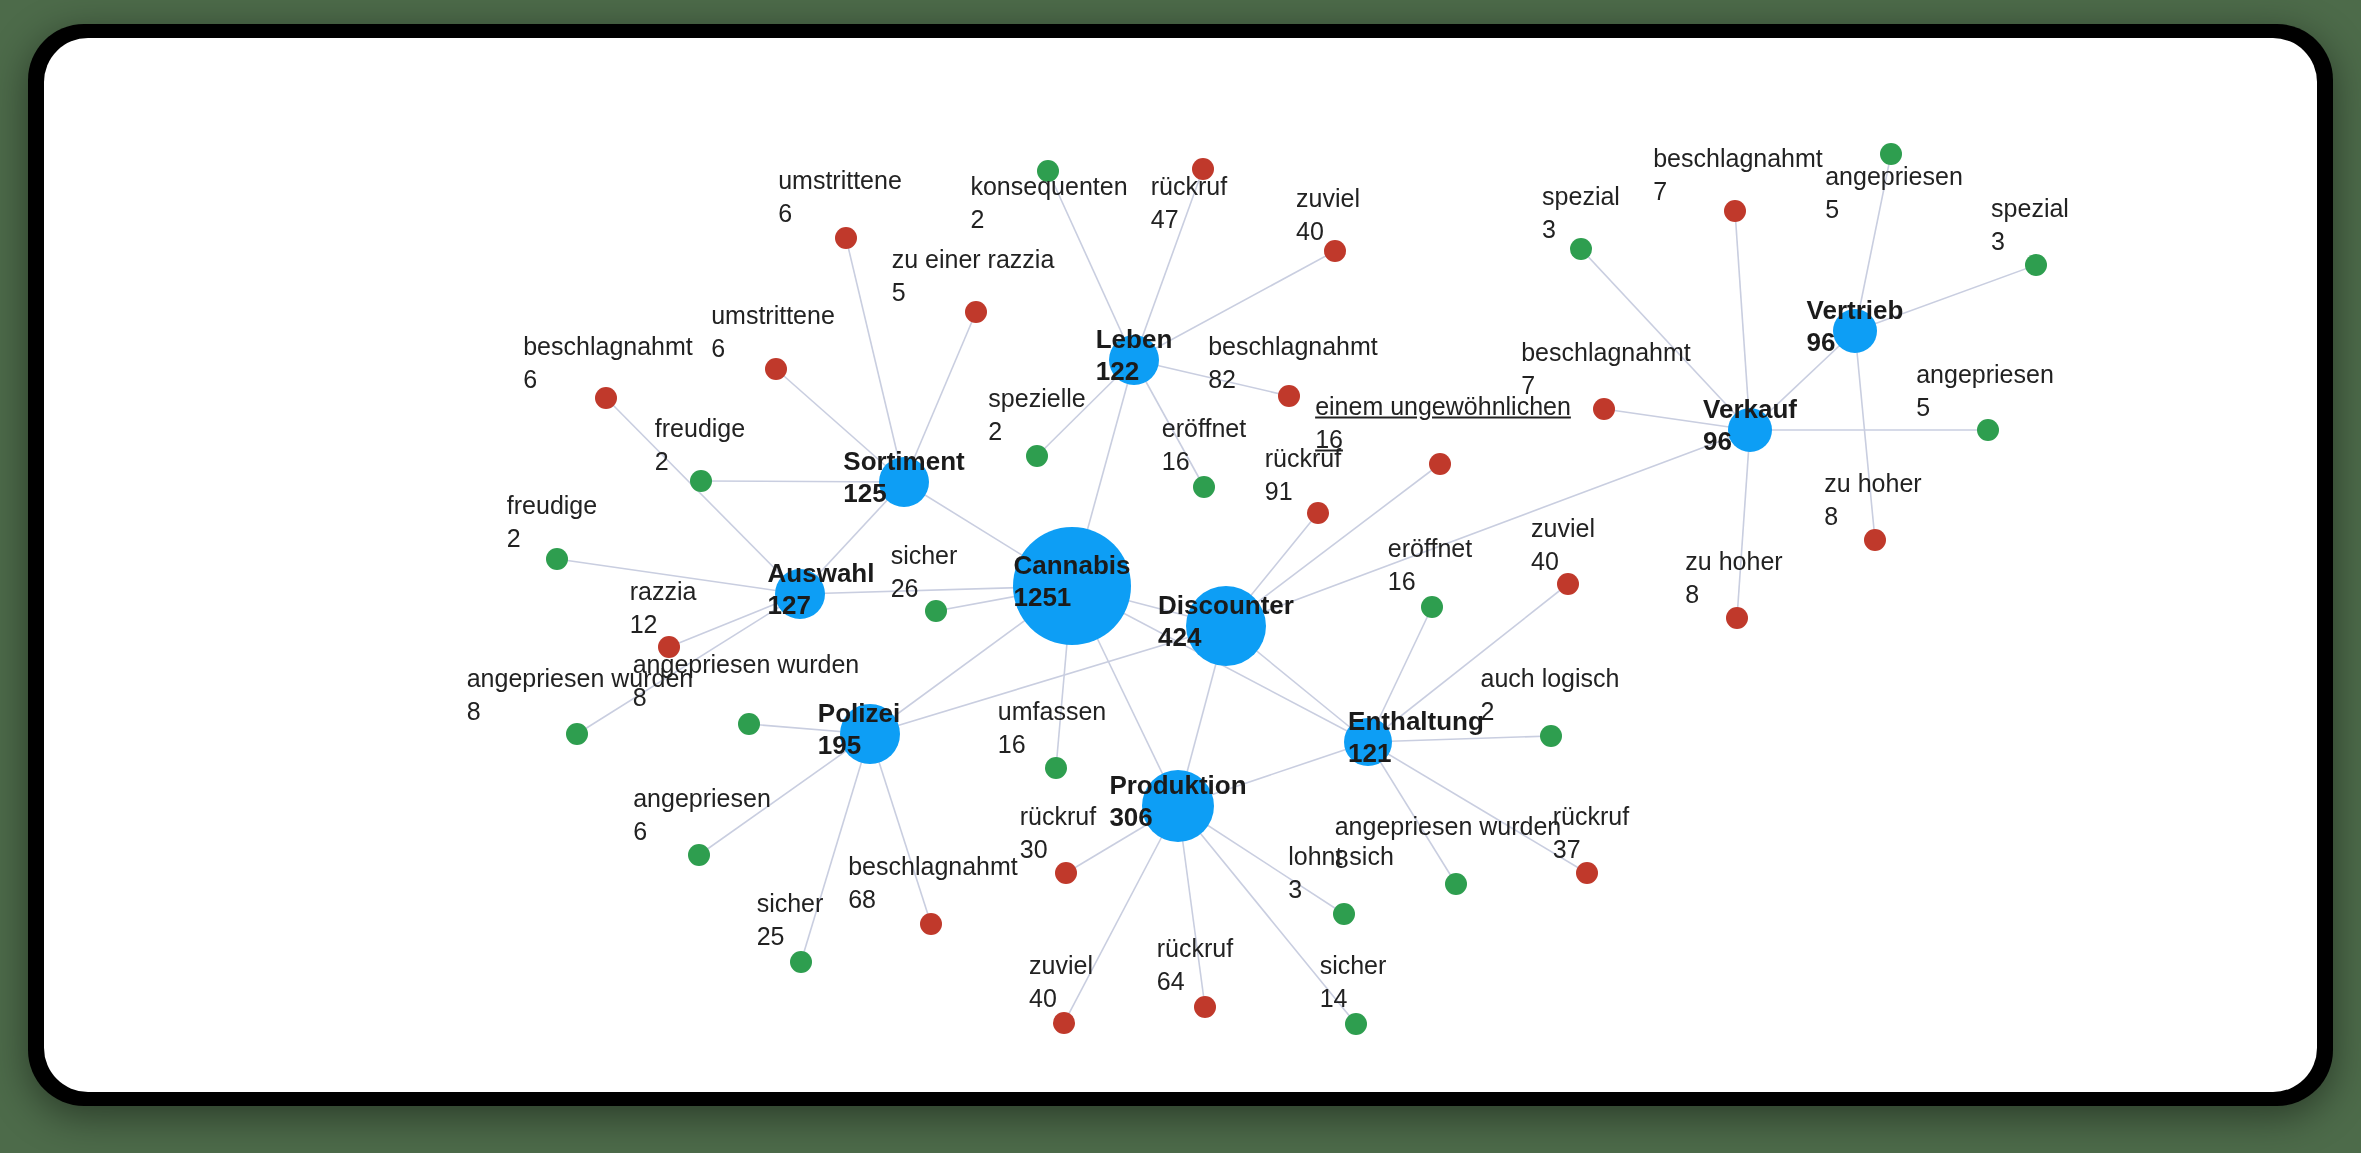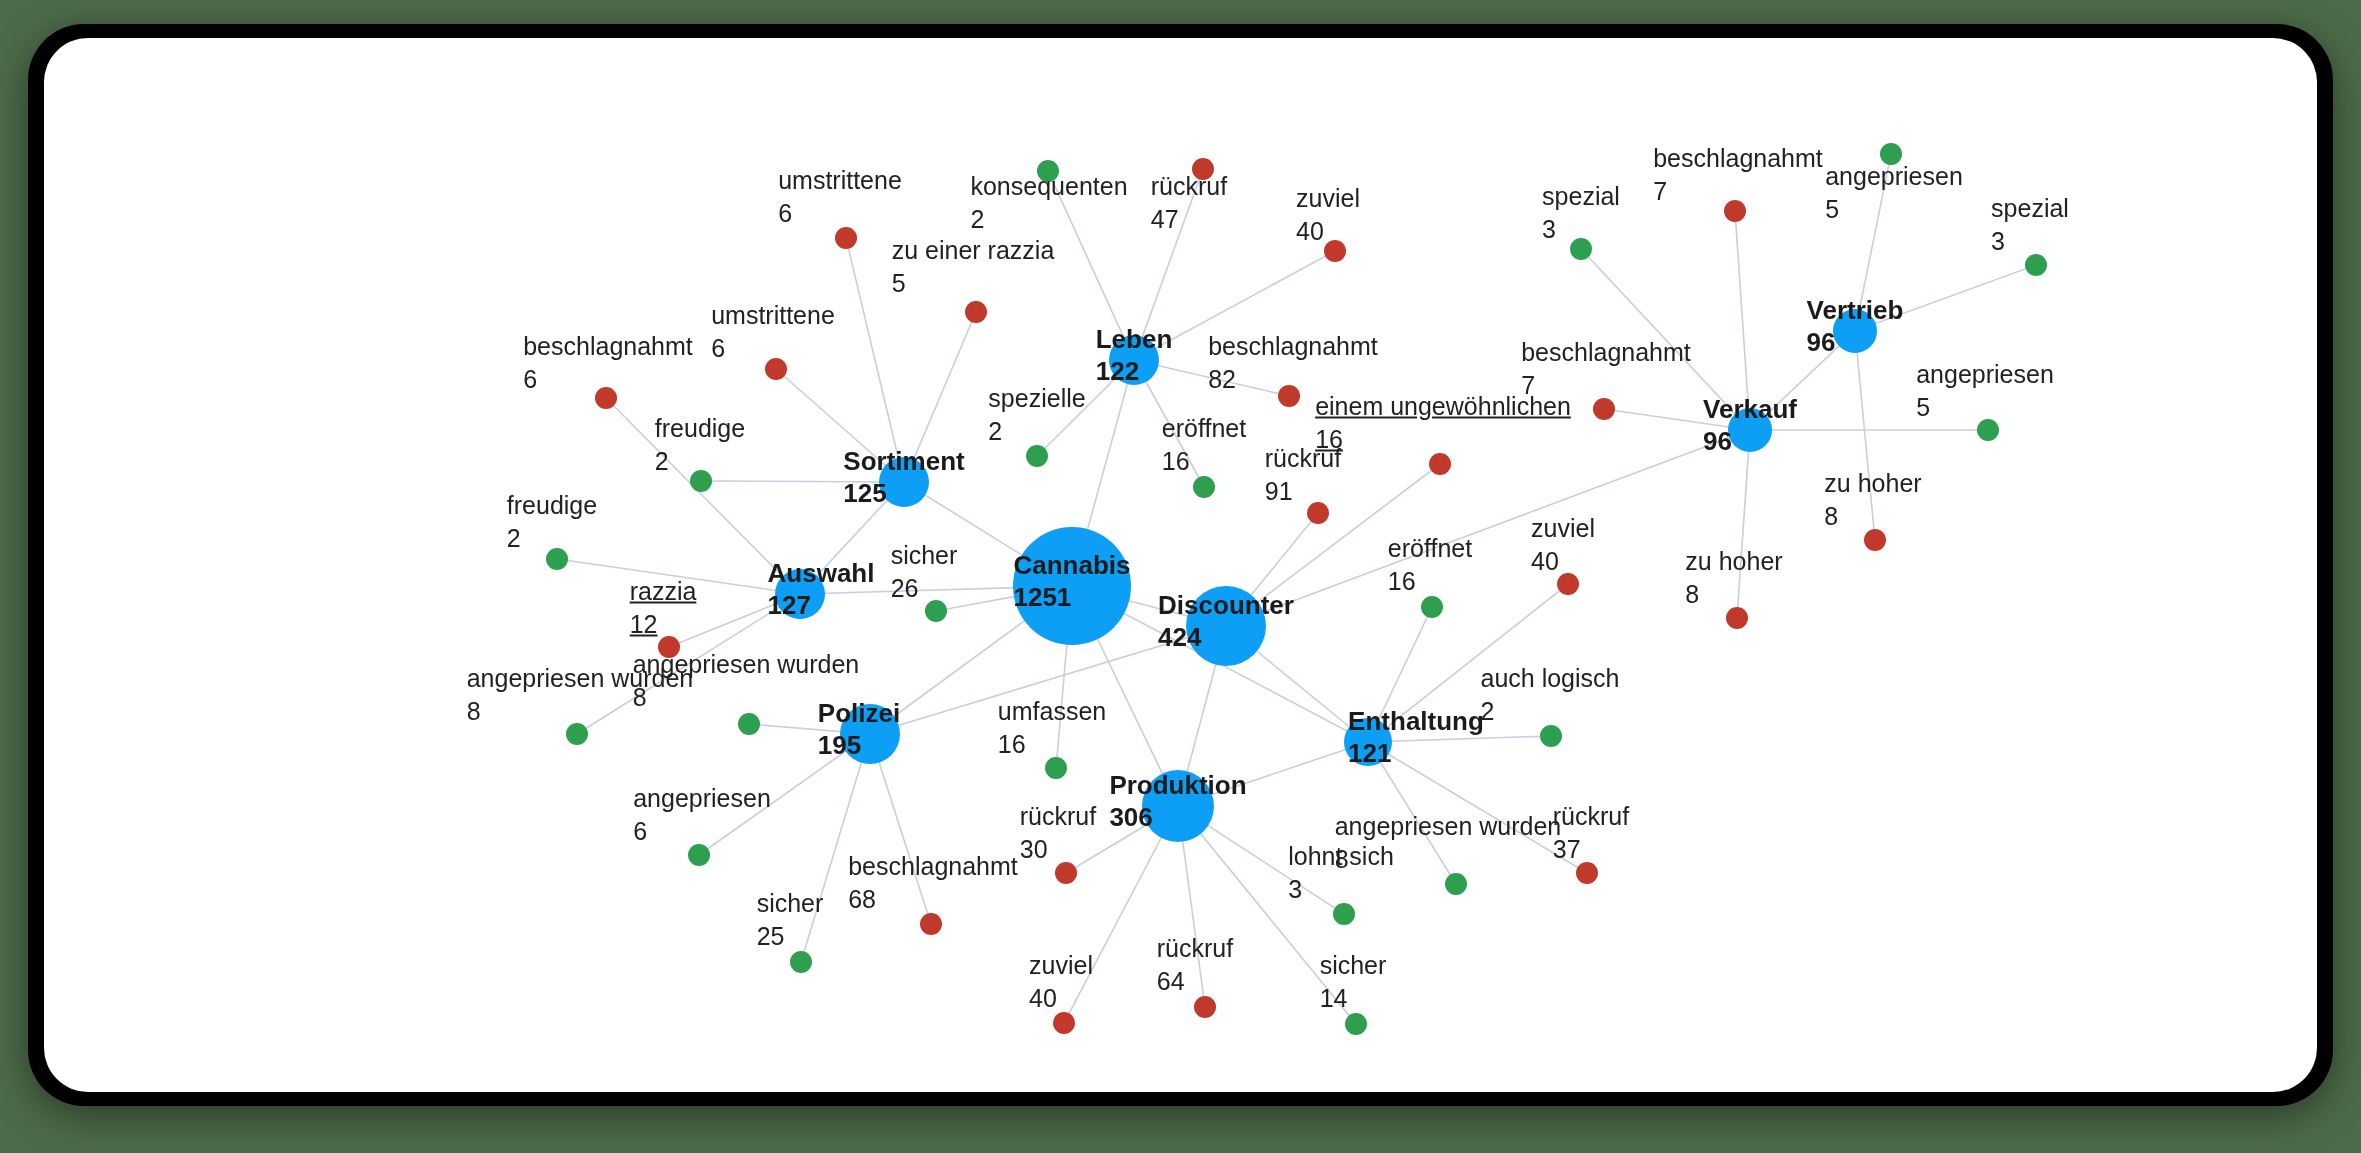--- a/index.html
+++ b/index.html
@@ -265,21 +265,21 @@
             <span class="lv">2</span>
           </div>
           <div class="leaf-label" style="left: 1145px; top: 164px;">
             <span class="lw">rückruf</span>
             <span class="lv">47</span>
           </div>
           <div class="leaf-label" style="left: 1284px; top: 176px;">
             <span class="lw">zuviel</span>
             <span class="lv">40</span>
           </div>
-          <div class="leaf-label" style="left: 929px; top: 228px;">
+          <div class="leaf-label" style="left: 929px; top: 237px;">
             <span class="lw">zu einer razzia</span>
             <span class="lv">5</span>
           </div>
           <div class="leaf-label" style="left: 729px; top: 293px;">
             <span class="lw">umstrittene</span>
             <span class="lv">6</span>
           </div>
           <div class="leaf-label" style="left: 564px; top: 324px;">
             <span class="lw">beschlagnahmt</span>
             <span class="lv">6</span>
@@ -309,21 +309,21 @@
             <span class="lv">2</span>
           </div>
           <div class="leaf-label" style="left: 508px; top: 483px;">
             <span class="lw">freudige</span>
             <span class="lv">2</span>
           </div>
           <div class="leaf-label" style="left: 880px; top: 533px;">
             <span class="lw">sicher</span>
             <span class="lv">26</span>
           </div>
-          <div class="leaf-label" style="left: 619px; top: 569px; text-decoration: underline;">
+          <div class="leaf-label" style="left: 619px; top: 569px;">
             <span class="lw">razzia</span>
             <span class="lv">12</span>
           </div>
           <div class="leaf-label" style="left: 536px; top: 656px;">
             <span class="lw">angepriesen wurden</span>
             <span class="lv">8</span>
           </div>
           <div class="leaf-label" style="left: 702px; top: 642px;">
             <span class="lw">angepriesen wurden</span>
             <span class="lv">8</span>

